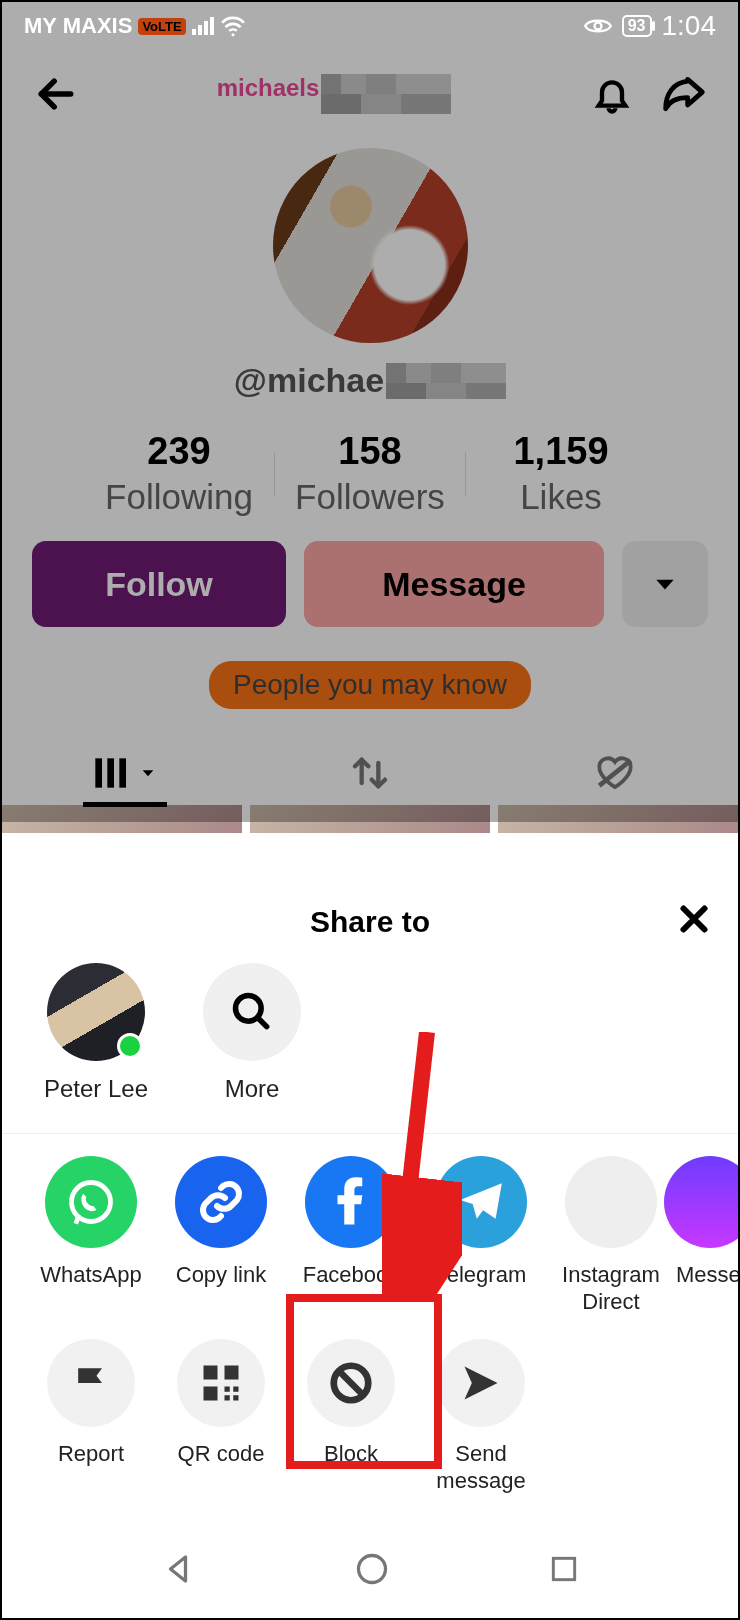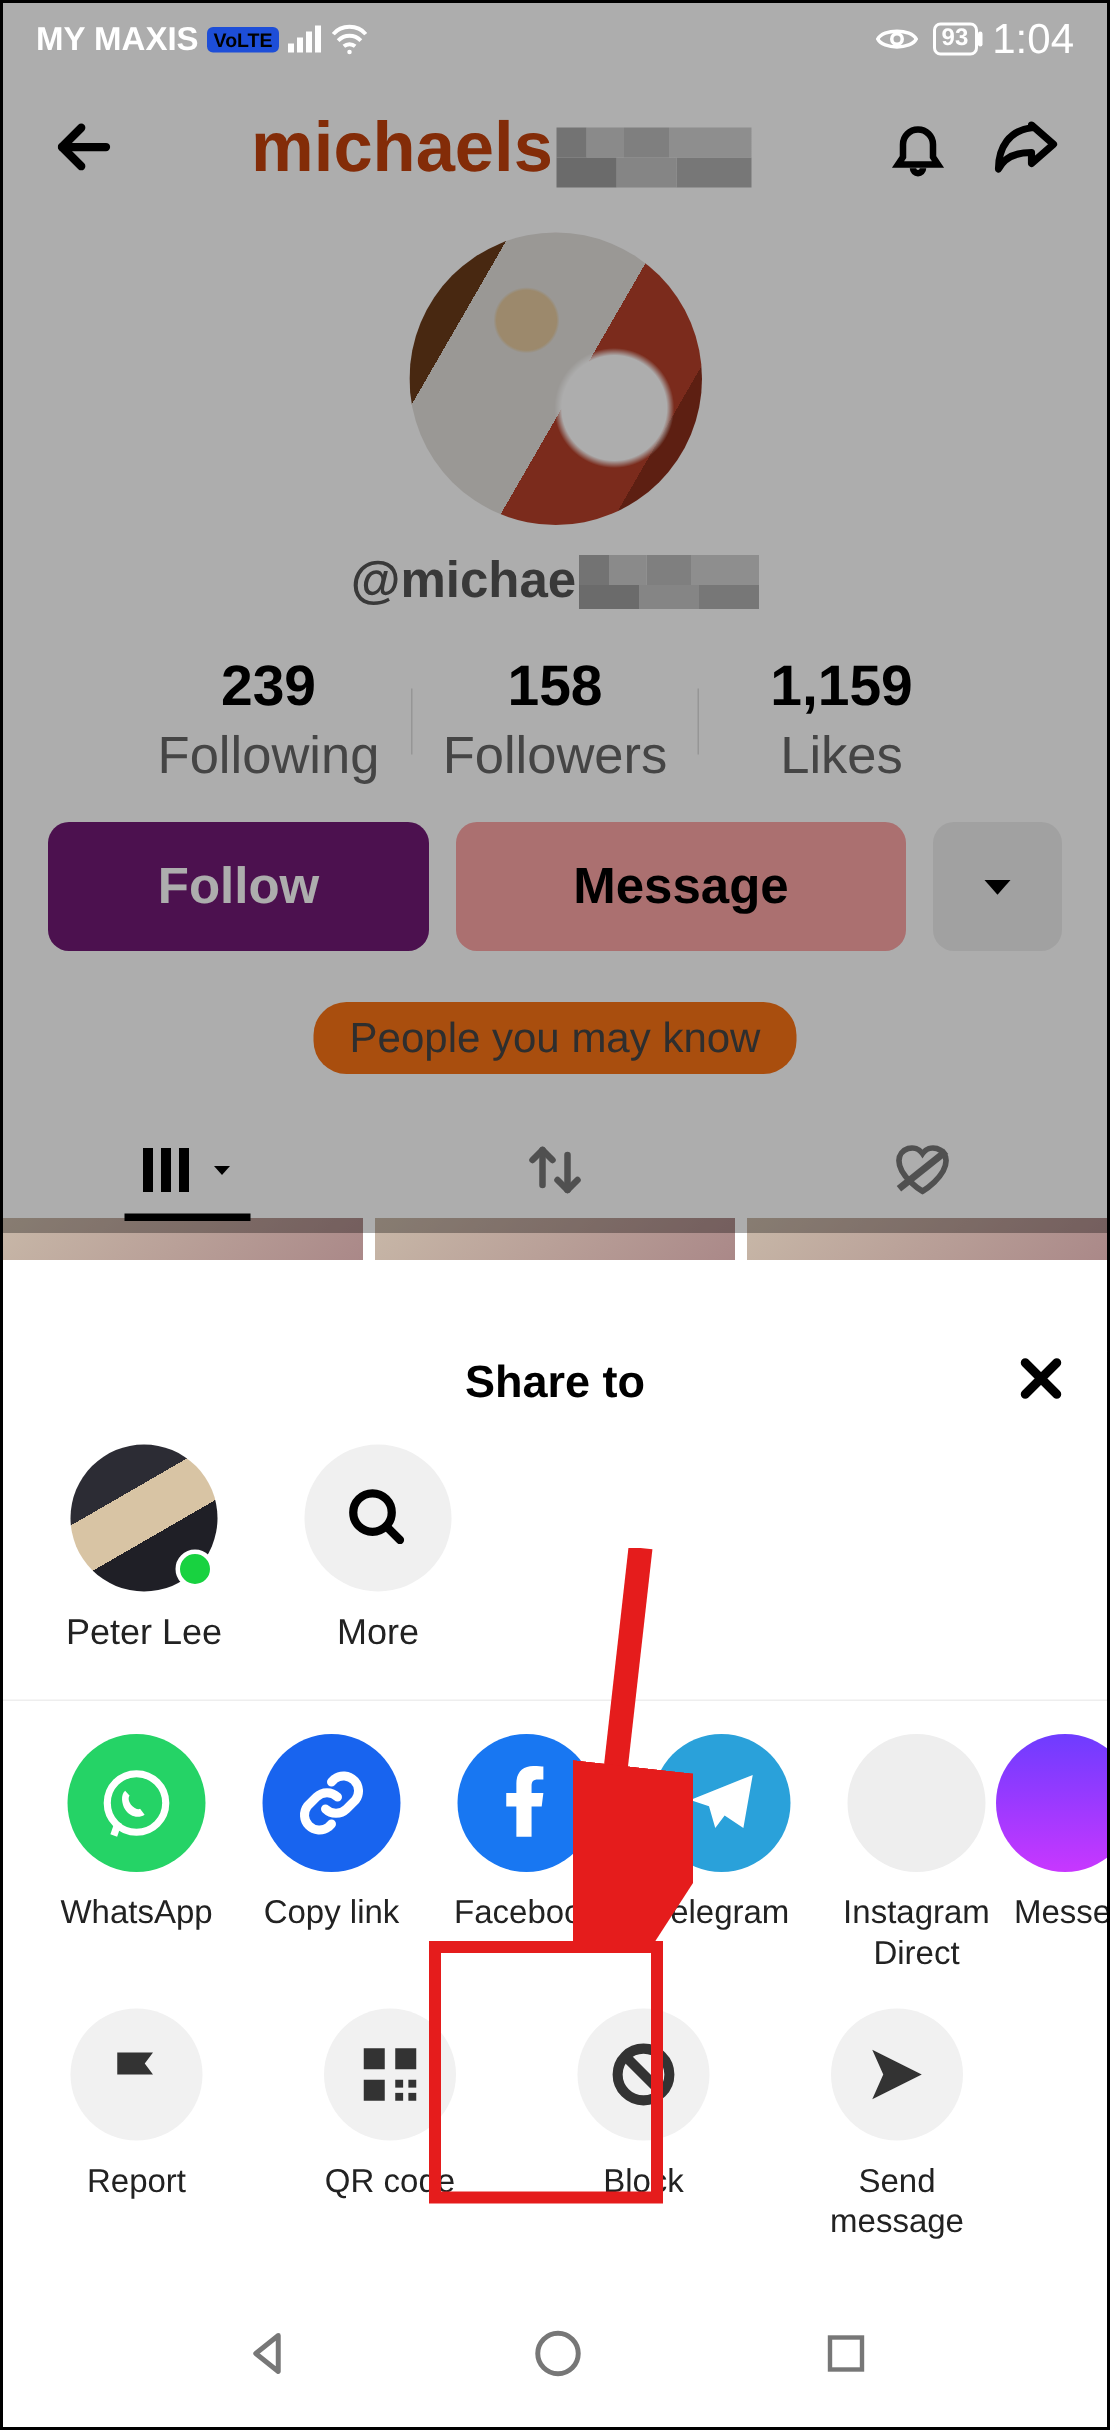--- a/index.html
+++ b/index.html
@@ -27,40 +27,40 @@
     align-items: center;
     padding: 8px 22px;
     height: 48px;
     color: #fff;
     font-size: 22px;
     font-weight: 600;
   }
   .status-left { display:flex; align-items:center; gap:6px; }
   .status-right { display:flex; align-items:center; gap:10px; }
   .volte-badge {
-    background:#1d4ed8; color:#000;
+    background:#c2410c; color:#000;
     border-radius:4px; font-size:13px; padding:1px 4px; font-weight:700;
   }
   .signal { display:inline-flex; align-items:flex-end; gap:2px; }
   .signal span{ width:4px; background:#fff; display:block;}
   .signal span:nth-child(1){height:6px}
   .signal span:nth-child(2){height:10px}
   .signal span:nth-child(3){height:14px}
   .signal span:nth-child(4){height:18px}
   .battery {
     border:2px solid #fff; border-radius:5px; padding:0 4px; font-size:16px;
     position:relative; line-height:18px;
   }
   .battery:after{content:"";position:absolute;right:-5px;top:4px;width:3px;height:10px;background:#fff;border-radius:2px;}
   
   .topbar {
     display:flex; align-items:center; justify-content:space-between;
     padding: 20px 30px 20px 30px;
   }
-  .topbar .title { font-size:47px; font-weight:800; color:#c2410c; display:flex; align-items:flex-end;}
+  .topbar .title { font-size:24px; font-weight:800; color:#ec4899; display:flex; align-items:flex-start;}
   .pixelate {
     width:130px; height:40px; margin-left:2px;
     background:
       linear-gradient(#aaa,#aaa) 0 0/20px 20px no-repeat,
       linear-gradient(#ccc,#ccc) 20px 0/25px 20px no-repeat,
       linear-gradient(#bbb,#bbb) 45px 0/30px 20px no-repeat,
       linear-gradient(#d2d2d2,#d2d2d2) 75px 0/55px 20px no-repeat,
       linear-gradient(#9e9e9e,#9e9e9e) 0 20px/40px 20px no-repeat,
       linear-gradient(#c4c4c4,#c4c4c4) 40px 20px/40px 20px no-repeat,
       linear-gradient(#b0b0b0,#b0b0b0) 80px 20px/50px 20px no-repeat;
@@ -355,21 +355,21 @@
     <div class="app-item">
       <div class="app-circle ig"></div>
       <div class="app-label">Instagram Direct</div>
     </div>
     <div class="app-item" style="width:60px;">
       <div class="app-circle msgr" style="margin-left:-12px"></div>
       <div class="app-label" style="text-align:left">Messenger</div>
     </div>
   </div>
 
-  <div class="action-row" style="padding-top:8px;padding-bottom:30px;gap:39px;">
+  <div class="action-row" style="padding-top:8px;padding-bottom:30px;">
     <div class="act-item">
       <div class="act-circle">
         <svg width="44" height="44" viewBox="0 0 24 24" fill="#333">
             <path d="M5 3v18M5 4h13l-3 4 3 4H5"></path>
           </svg>
       </div>
       <div class="app-label">Report</div>
     </div>
     <div class="act-item">
       <div class="act-circle">

